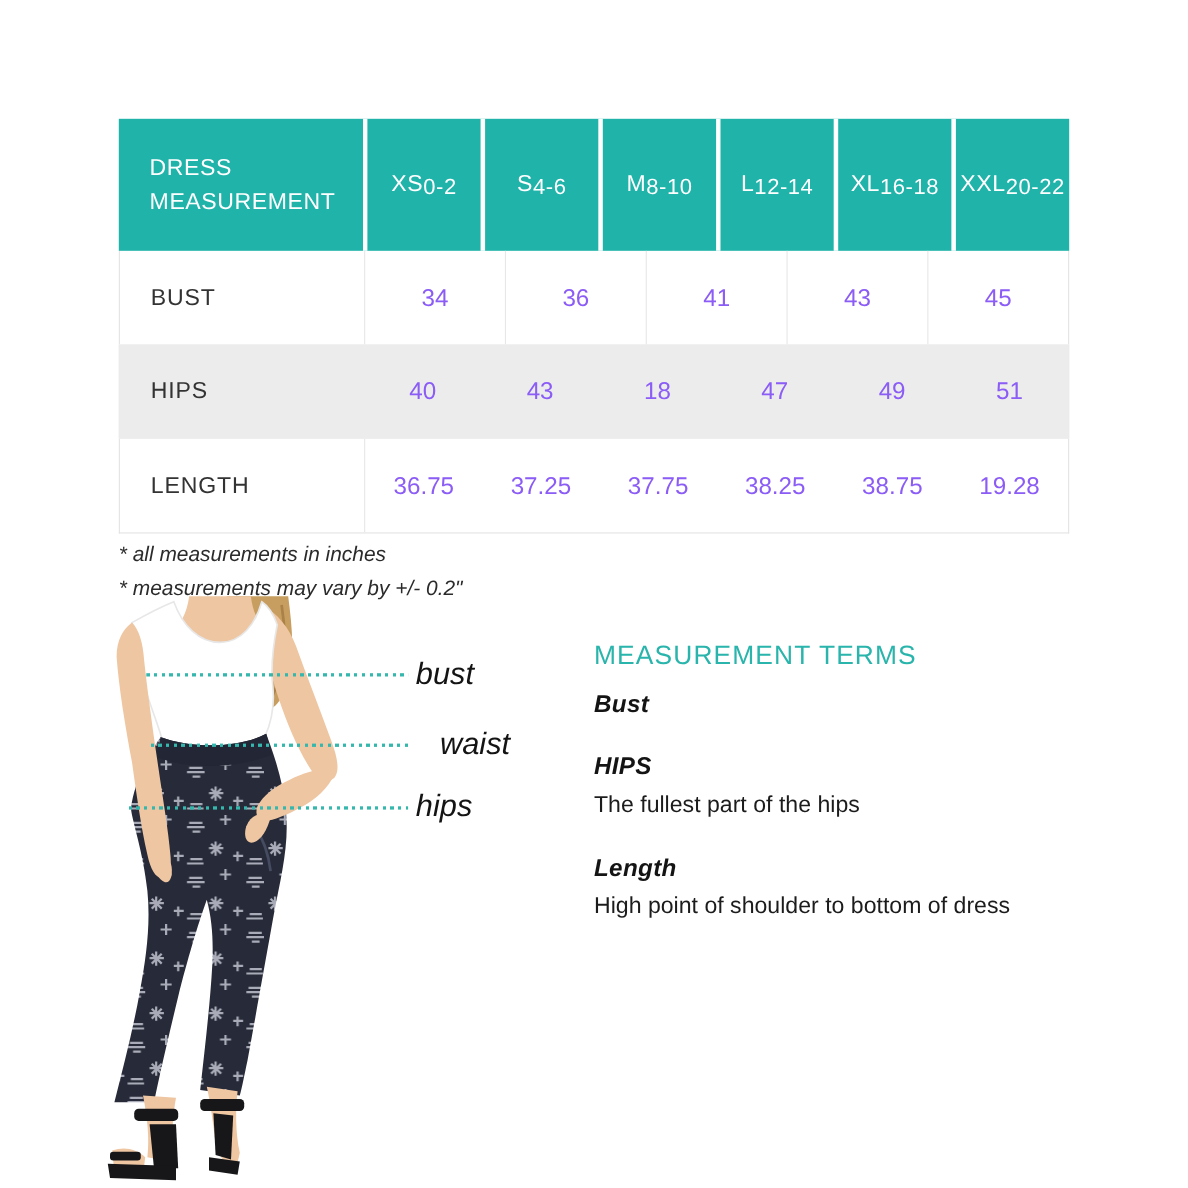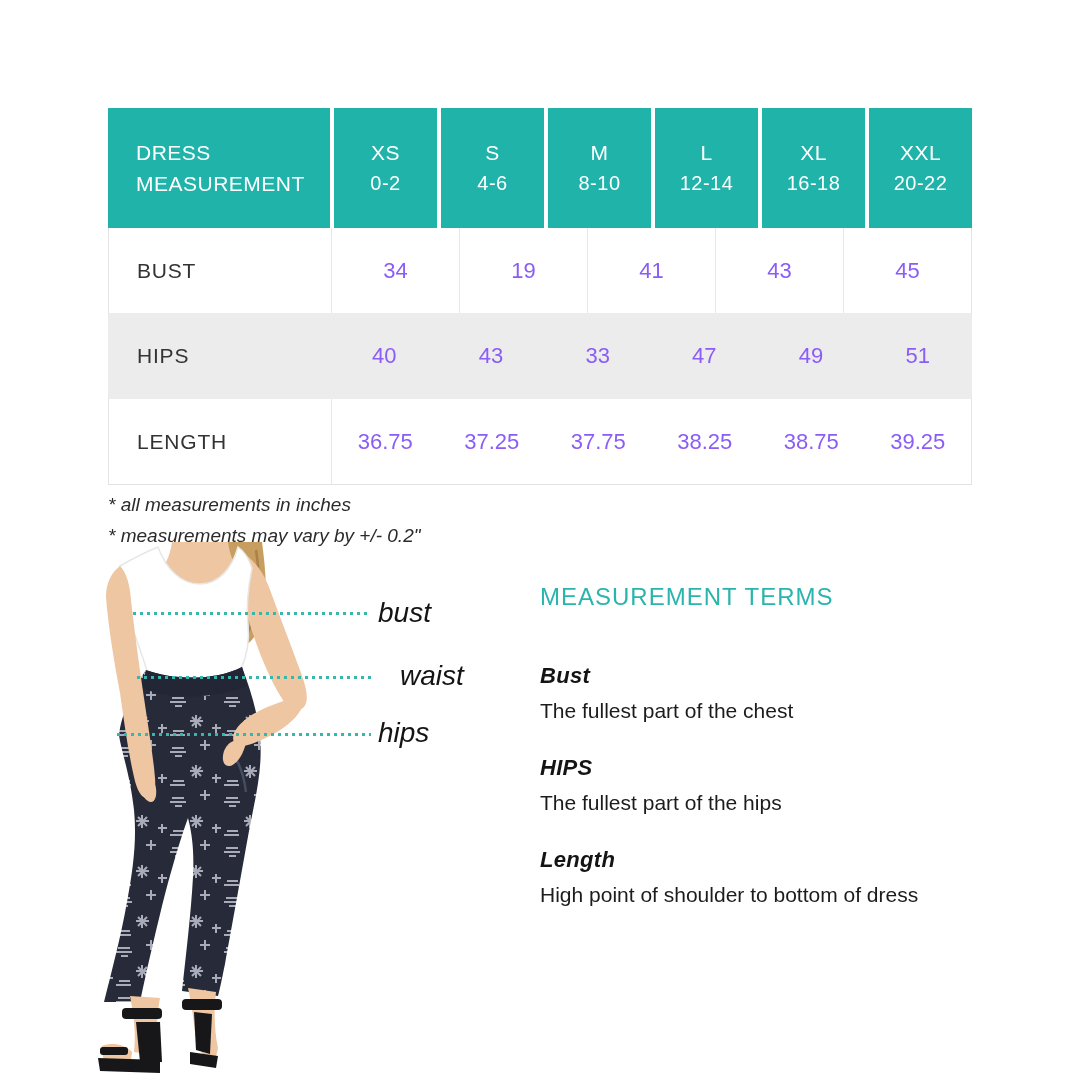--- a/index.html
+++ b/index.html
@@ -6,21 +6,21 @@
   html,body { background:#ffffff; }
   body { font-family:"Liberation Sans", sans-serif; }
   .canvas { position:relative; width:1080px; height:1080px; background:#ffffff; overflow:hidden; }
 
   
   .size-table { position:absolute; left:108px; top:108px; width:864px; }
   .thead { display:flex; height:120px; }
   .th { background:#1fb3aa; color:#ffffff; }
   .th-label { width:222px; display:flex; align-items:center; padding-left:28px; }
   .th-label span { font-size:21px; line-height:31px; letter-spacing:0.5px; max-width:170px; }
-  .th-col { flex:1; border-left:4px solid #ffffff; display:flex; flex-direction:column; align-items:center; justify-content:center; }
+  .th-col { flex:1; border-left:4px solid #ffffff; display:flex; flex-direction:row; align-items:center; justify-content:center; }
   .th-col .size { font-size:21px; line-height:26px; letter-spacing:0.5px; }
   .th-col .range { font-size:20px; line-height:26px; margin-top:4px; letter-spacing:0.5px; }
 
   .trow { display:flex; height:85px; background:#ffffff; border-left:1px solid #e3e3e3; border-right:1px solid #e3e3e3; }
   .trow.alt { background:#ececec; height:86px; border-left-color:#ececec; border-right-color:#ececec; }
   .trow.last { height:86px; border-bottom:1px solid #e3e3e3; }
   .td-label { width:222px; display:flex; align-items:center; padding-left:28px; font-size:21px; letter-spacing:0.8px; color:#333333; }
   .td { flex:1; display:flex; align-items:center; justify-content:center; font-size:22px; color:#8b5cf6; }
   .trow.bust .td { border-left:1px solid #e7e7e7; }
   .trow.last .td.first { border-left:1px solid #e7e7e7; }
@@ -36,21 +36,21 @@
   .dotline.bust  { left:133px; top:612px; width:238px; }
   .dotline.waist { left:137px; top:676px; width:234px; }
   .dotline.hips  { left:117px; top:733px; width:254px; }
   .fig-label { position:absolute; z-index:3; font-style:italic; font-size:28px; color:#141414; }
   .fig-label.bust  { left:378px; top:597px; }
   .fig-label.waist { left:400px; top:660px; }
   .fig-label.hips  { left:378px; top:717px; }
 
   
   .terms { position:absolute; left:540px; top:583px; width:430px; }
-  .terms h2 { color:#2ab5ac; font-size:24px; font-weight:normal; letter-spacing:1px; margin-bottom:52px; }
+  .terms h2 { color:#2ab5ac; font-size:24px; font-weight:normal; letter-spacing:1px; margin-bottom:16px; }
   .term-group { margin-bottom:31px; }
   .term-group h3 { font-size:22px; font-style:italic; font-weight:bold; color:#141414; margin-bottom:8px; letter-spacing:0.3px; }
   .term-group p { font-size:21px; color:#1c1c1c; line-height:27px; }
 </style>
 </head>
 <body>
 
 <div class="canvas">
 
   <section class="size-table">
@@ -80,44 +80,44 @@
       </div>
       <div class="th th-col">
         <span class="size">XXL</span>
         <span class="range">20-22</span>
       </div>
     </div>
 
     <div class="trow bust">
       <div class="td-label">BUST</div>
       <div class="td">34</div>
-      <div class="td">19</div>
+      <div class="td">36</div>
       <div class="td">41</div>
       <div class="td">43</div>
       <div class="td">45</div>
     </div>
 
     <div class="trow alt hips">
       <div class="td-label">HIPS</div>
       <div class="td">40</div>
       <div class="td">43</div>
-      <div class="td">33</div>
+      <div class="td">18</div>
       <div class="td">47</div>
       <div class="td">49</div>
       <div class="td">51</div>
     </div>
 
     <div class="trow last length">
       <div class="td-label">LENGTH</div>
       <div class="td first">36.75</div>
       <div class="td">37.25</div>
       <div class="td">37.75</div>
       <div class="td">38.25</div>
       <div class="td">38.75</div>
-      <div class="td">39.25</div>
+      <div class="td">19.28</div>
     </div>
   </section>
 
   <div class="notes">
     <p>* all measurements in inches</p>
     <p>* measurements may vary by +/- 0.2"</p>
   </div>
 
   <div class="model-wrap">
     <svg width="260" height="540" viewBox="0 0 260 540" xmlns="http://www.w3.org/2000/svg">
@@ -178,21 +178,20 @@
   <div class="dotline hips"></div>
   <span class="fig-label bust">bust</span>
   <span class="fig-label waist">waist</span>
   <span class="fig-label hips">hips</span>
 
   <section class="terms">
     <h2>MEASUREMENT TERMS</h2>
 
     <div class="term-group">
       <h3>Bust</h3>
-      <p>The fullest part of the chest</p>
     </div>
 
     <div class="term-group">
       <h3>HIPS</h3>
       <p>The fullest part of the hips</p>
     </div>
 
     <div class="term-group">
       <h3>Length</h3>
       <p>High point of shoulder to bottom of dress</p>

